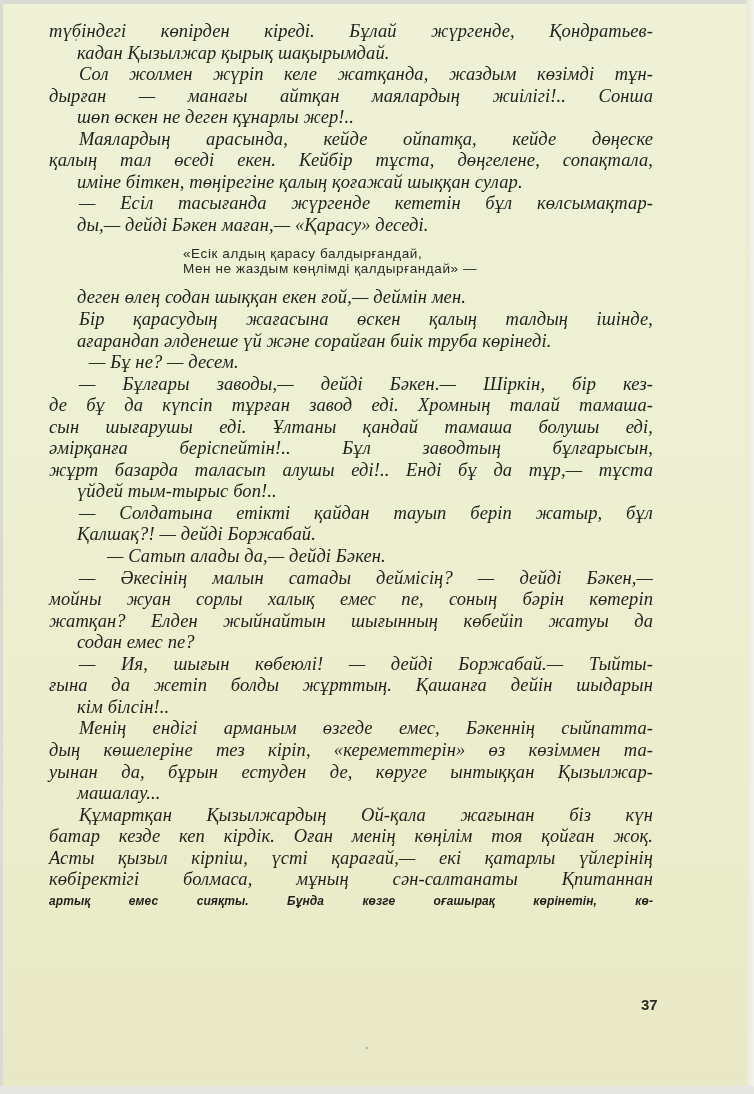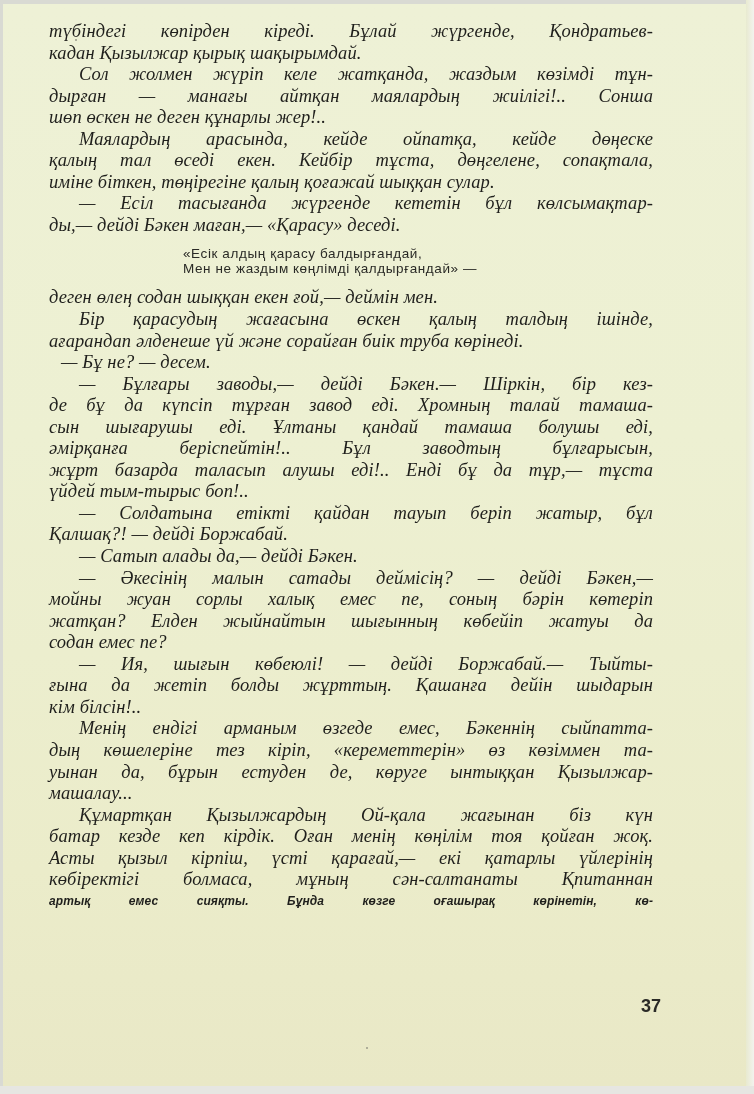--- a/index.html
+++ b/index.html
@@ -48,20 +48,21 @@
     .line {
       display: block;
       white-space: nowrap;
       text-align: justify;
       text-align-last: justify;
       height: 21.55px;
       font-style: italic;
     }
     .line.last {
       text-align-last: left;
+      margin-left: 28px;
     }
     .line.indent {
       padding-left: 30px;
     }
     .line.indent-small {
       padding-left: 12px;
     }
     .quote {
       display: block;
       padding-left: 134px;
@@ -76,21 +77,21 @@
     .bold-line {
       font-weight: bold;
       font-family: "Liberation Sans", "DejaVu Sans", sans-serif;
       font-size: 12px;
     }
     .page-number {
       position: absolute;
       left: 641px;
       top: 996px;
       font-family: "Liberation Sans", "DejaVu Sans", sans-serif;
-      font-size: 18px;
+      font-size: 15px;
       font-weight: bold;
       color: #2a2a26;
     }
     .speck {
       position: absolute;
       width: 2px;
       height: 2px;
       background: #9a9a8a;
       border-radius: 1px;
     }

